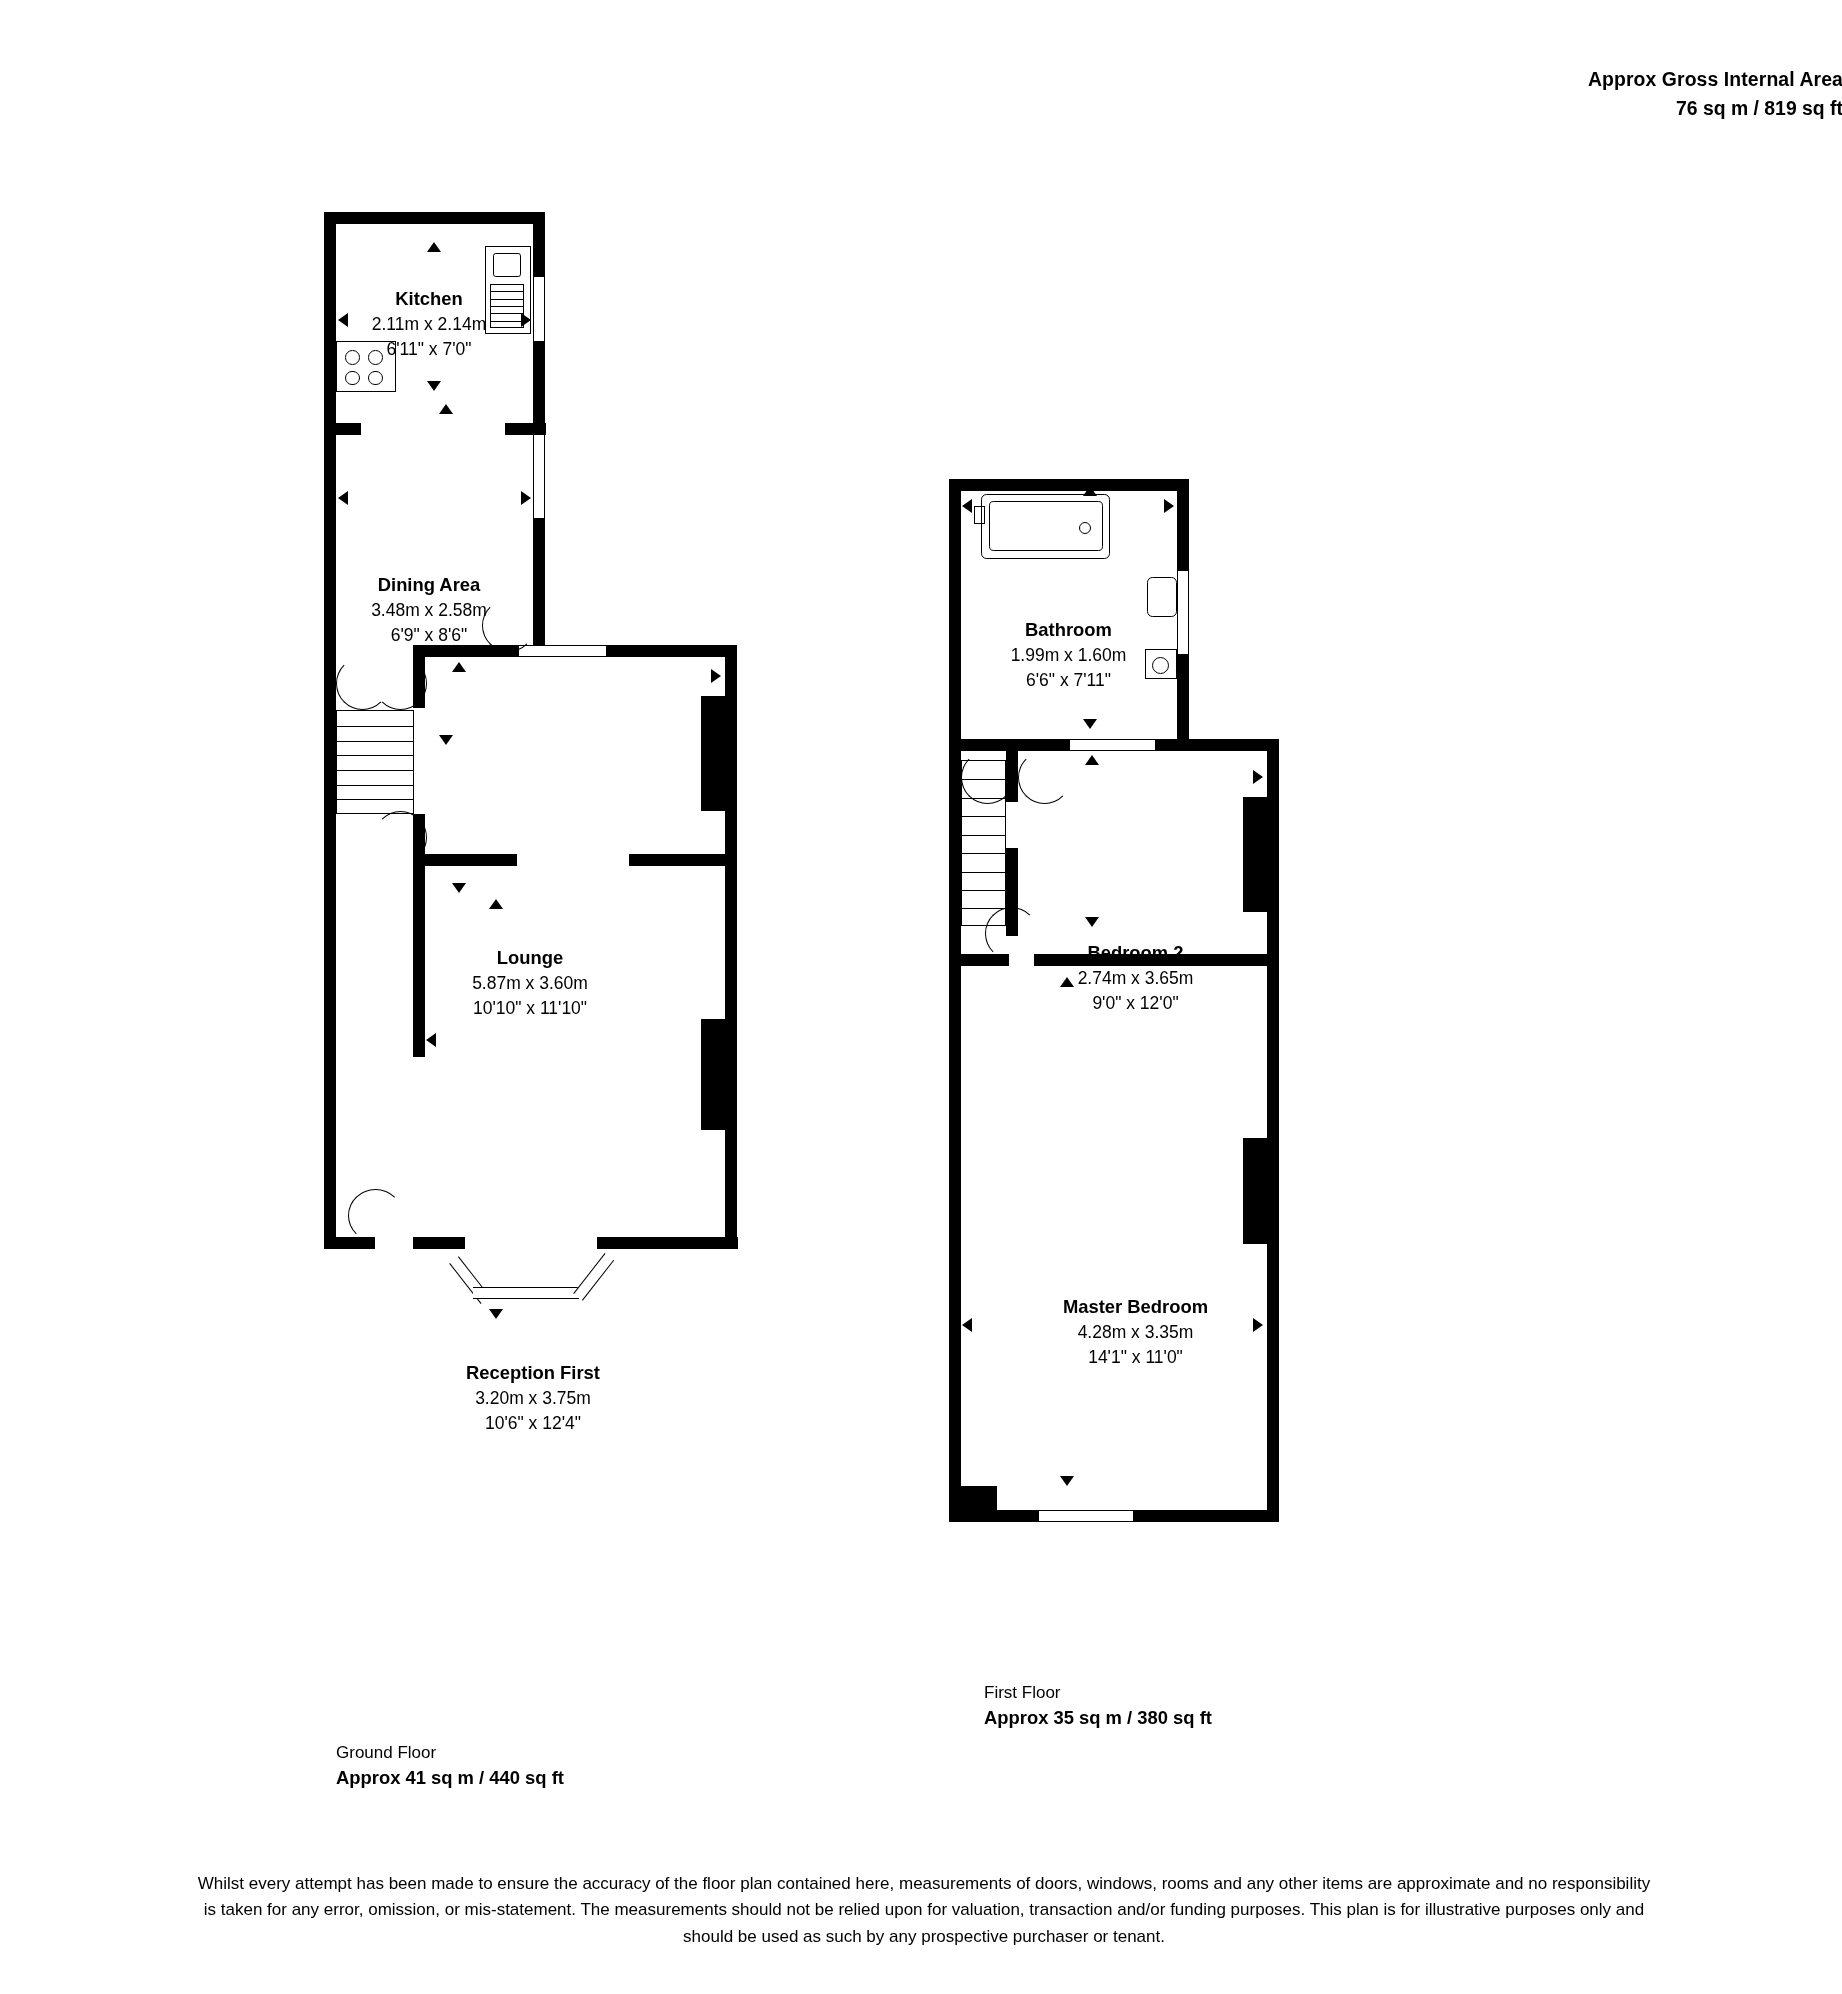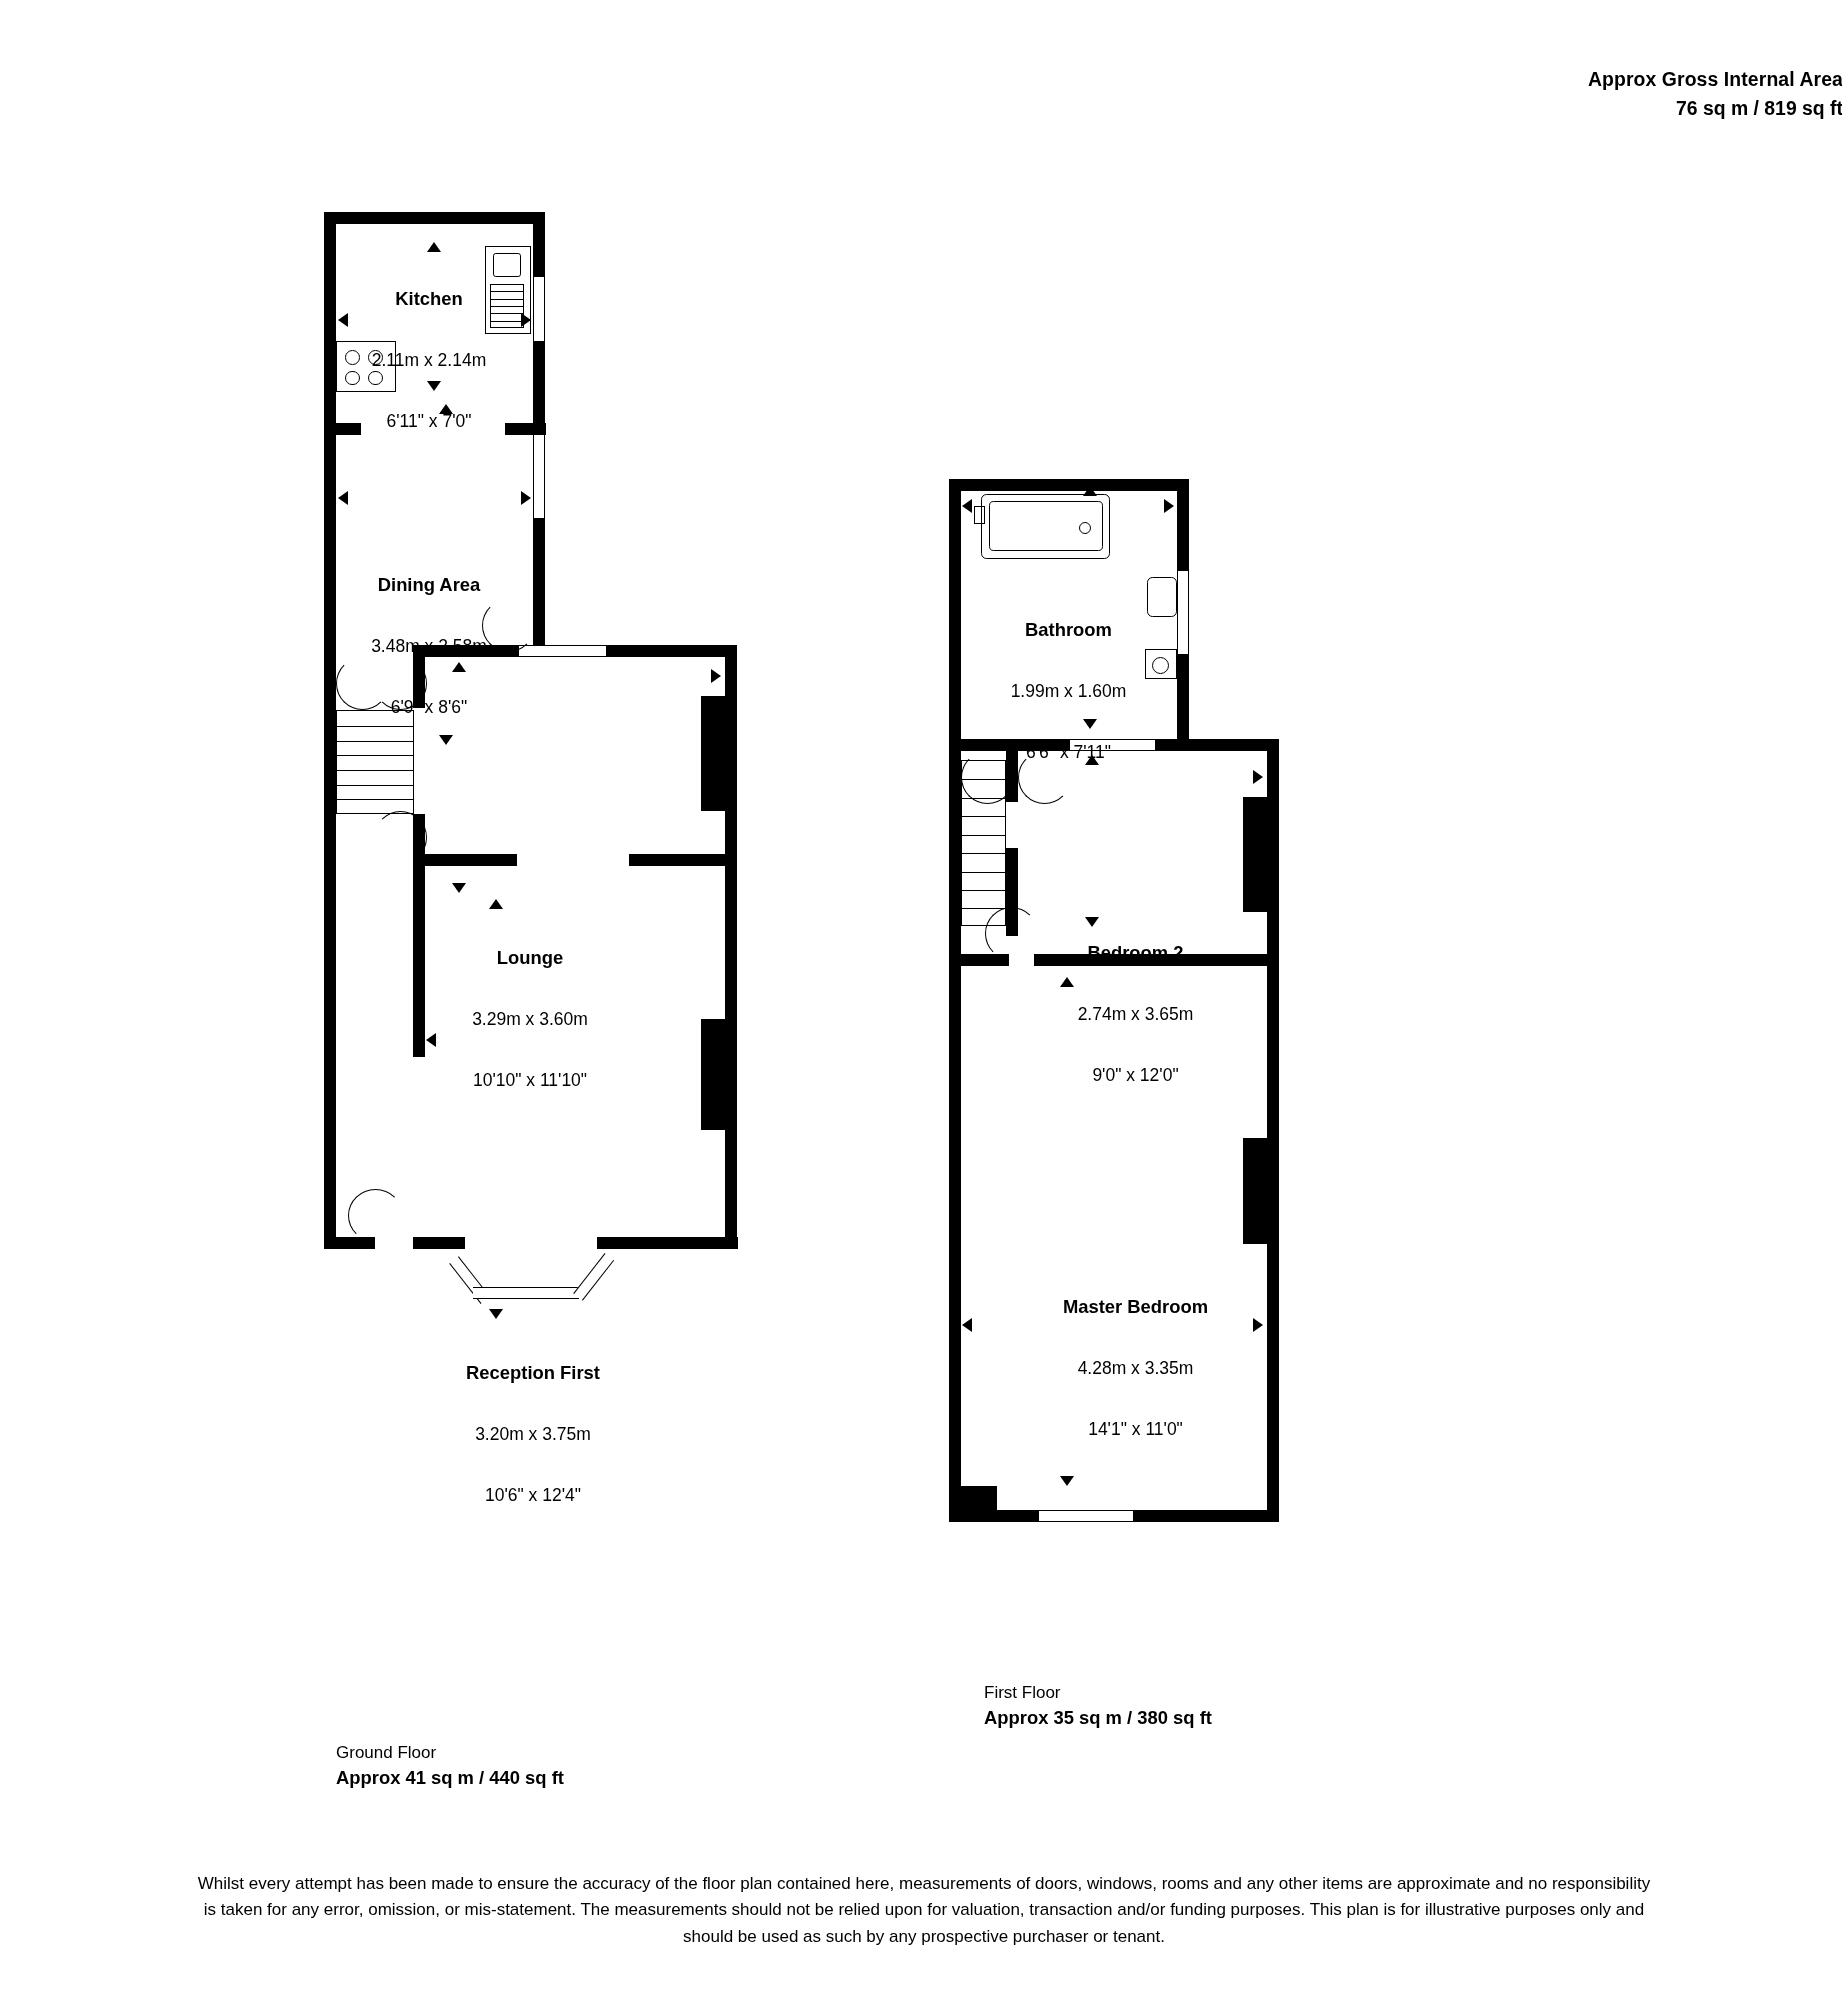--- a/index.html
+++ b/index.html
@@ -70,21 +70,20 @@
     text-align: center;
     line-height: 1.42;
     white-space: nowrap;
   }
   .room-label .name {
     font-size: 18.4px;
     font-weight: bold;
   }
   .room-label .dim {
     font-size: 17.5px;
-    margin-top: 36px;
   }
 
   
   .arrow {
     position: absolute;
     width: 0;
     height: 0;
   }
   .arrow.left {
     border-top: 7px solid transparent;
@@ -286,21 +285,21 @@
   </div>
 
   <div class="room-label" data-name="room-label-dining-room" style="left:74px; top:394px; width:152px;">
     <div class="name" data-name="room-name">Dining Area</div>
     <div class="dim" data-name="room-dim-metric">3.48m x 2.58m</div>
     <div class="dim" data-name="room-dim-imperial">6'9" x 8'6"</div>
   </div>
 
   <div class="room-label" data-name="room-label-lounge" style="left:159px; top:774px; width:184px; top:774px;">
     <div class="name" data-name="room-name">Lounge</div>
-    <div class="dim" data-name="room-dim-metric">3.29m x 3.60m</div>
+    <div class="dim" data-name="room-dim-metric">5.87m x 3.60m</div>
     <div class="dim" data-name="room-dim-imperial">10'10" x 11'10"</div>
   </div>
 
   <div class="room-label" data-name="room-label-reception-room" style="left:157px; top:1182px; width:194px;">
     <div class="name" data-name="room-name">Reception First</div>
     <div class="dim" data-name="room-dim-metric">3.20m x 3.75m</div>
     <div class="dim" data-name="room-dim-imperial">10'6" x 12'4"</div>
   </div>
 </div>
 

